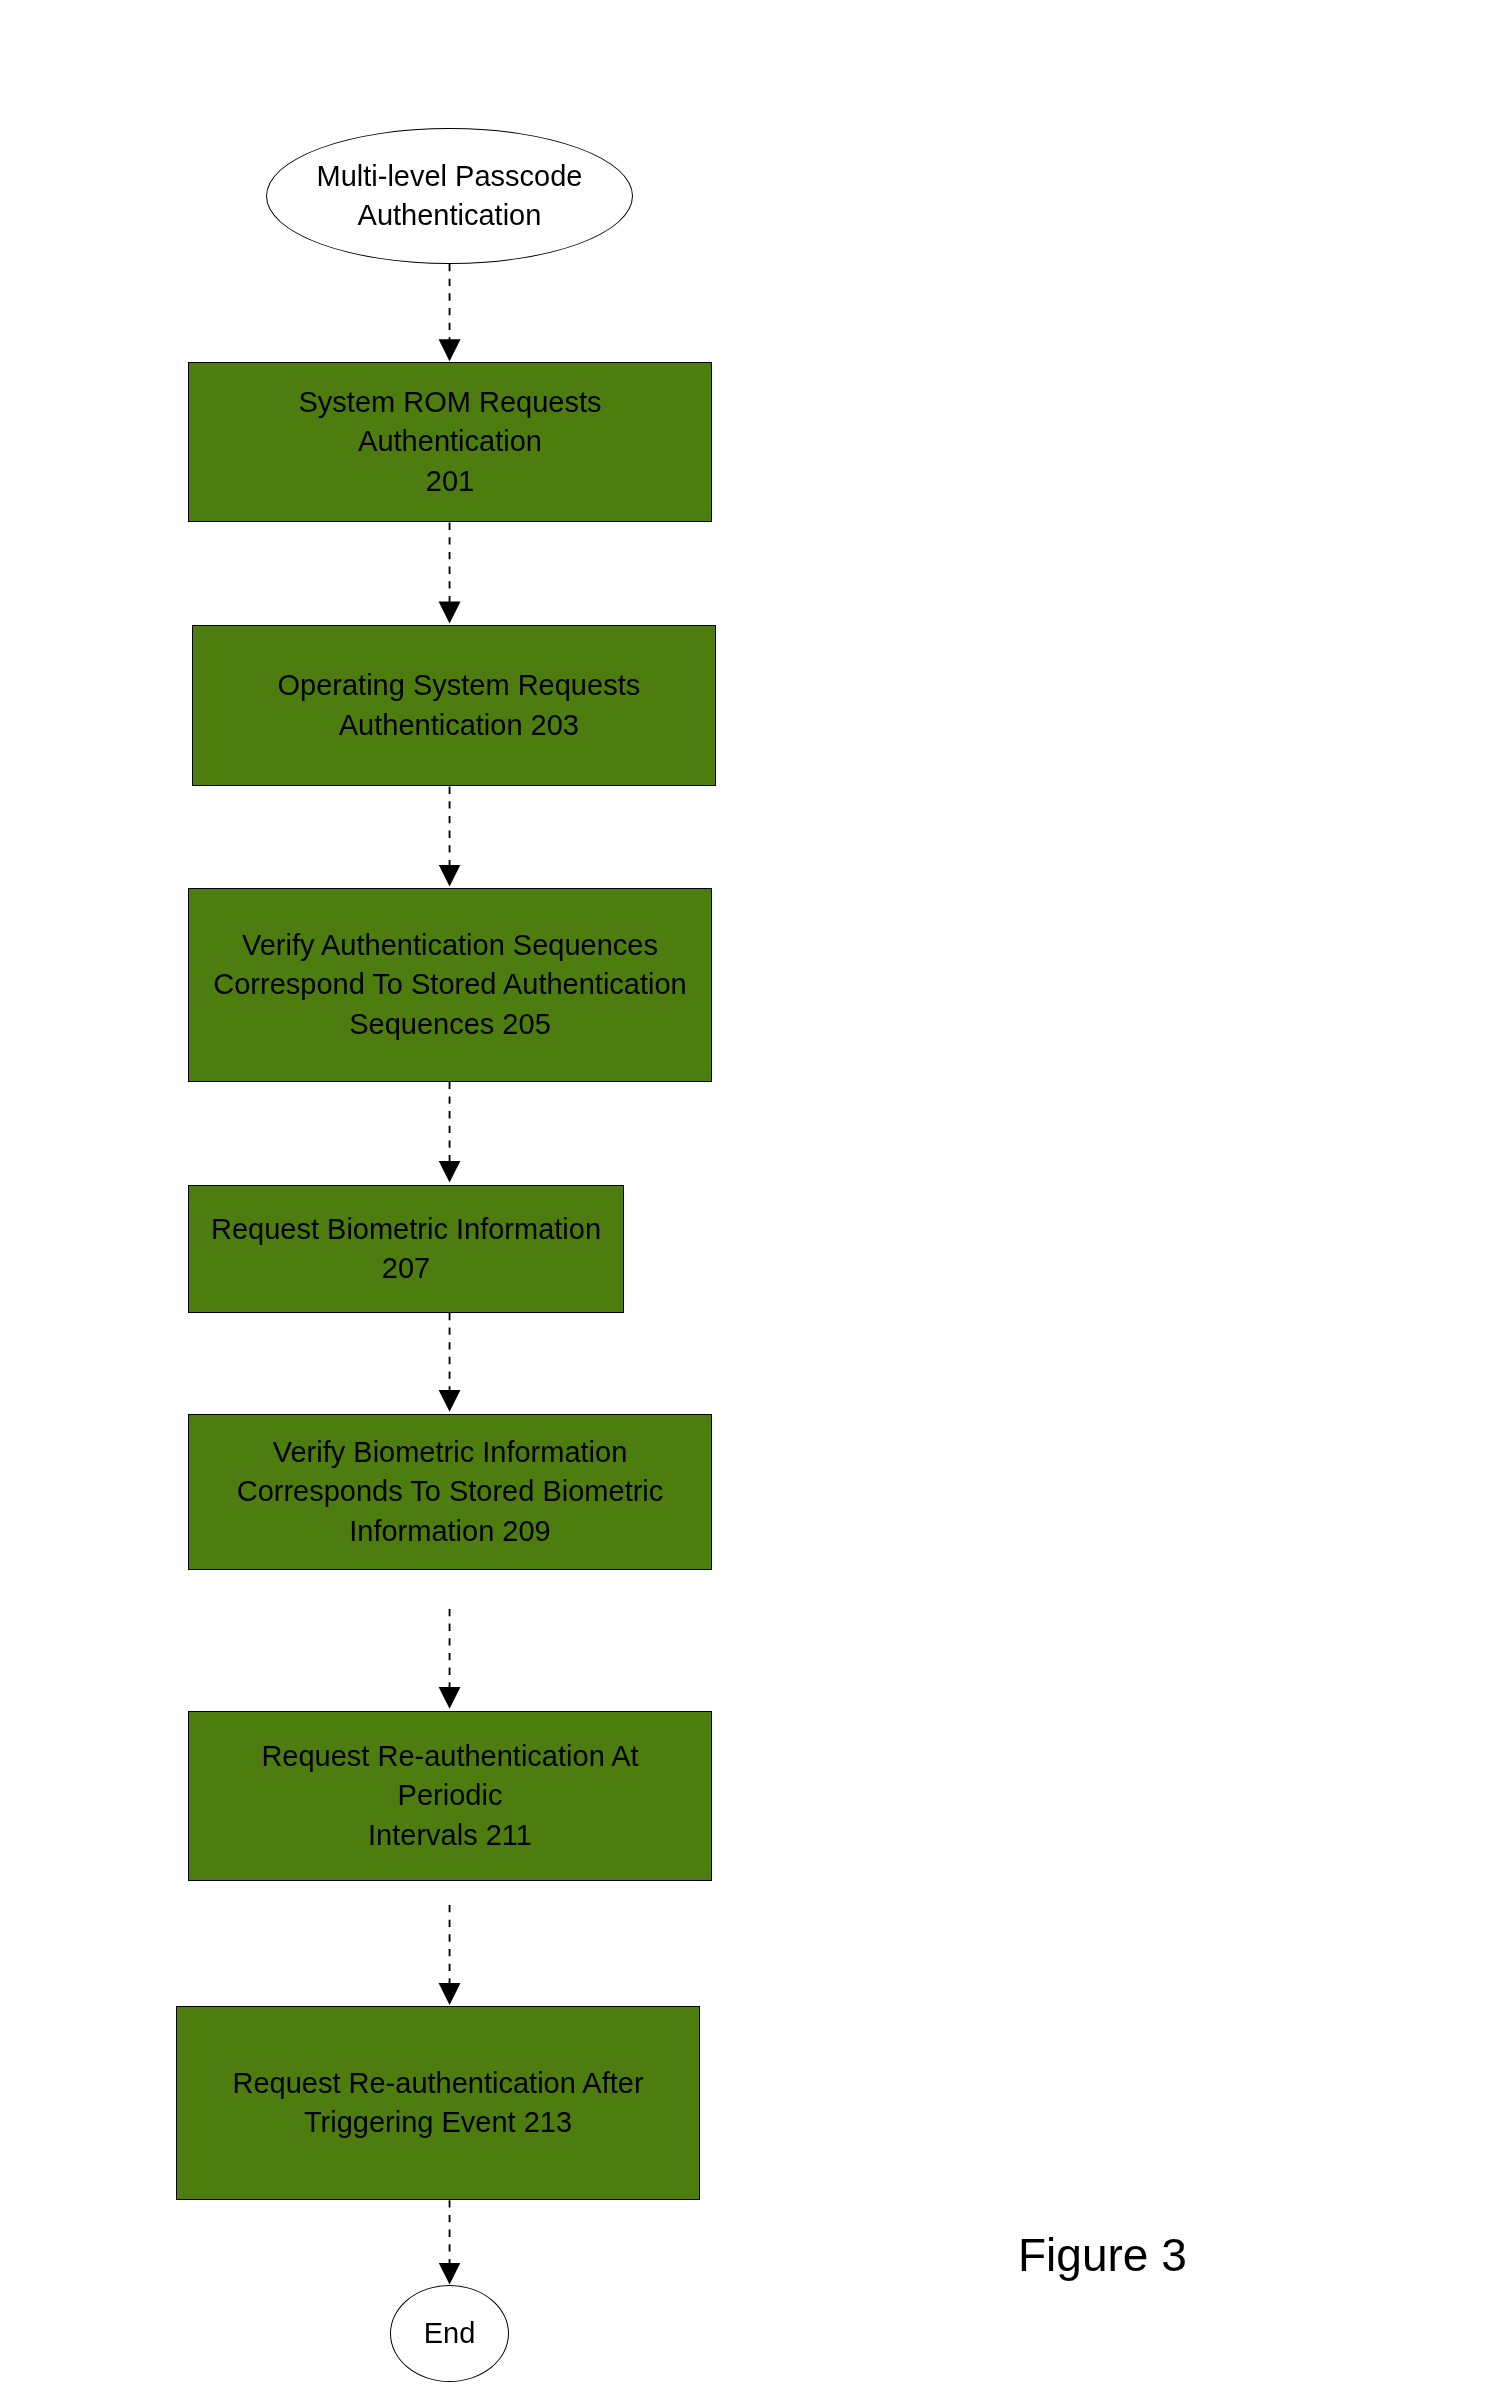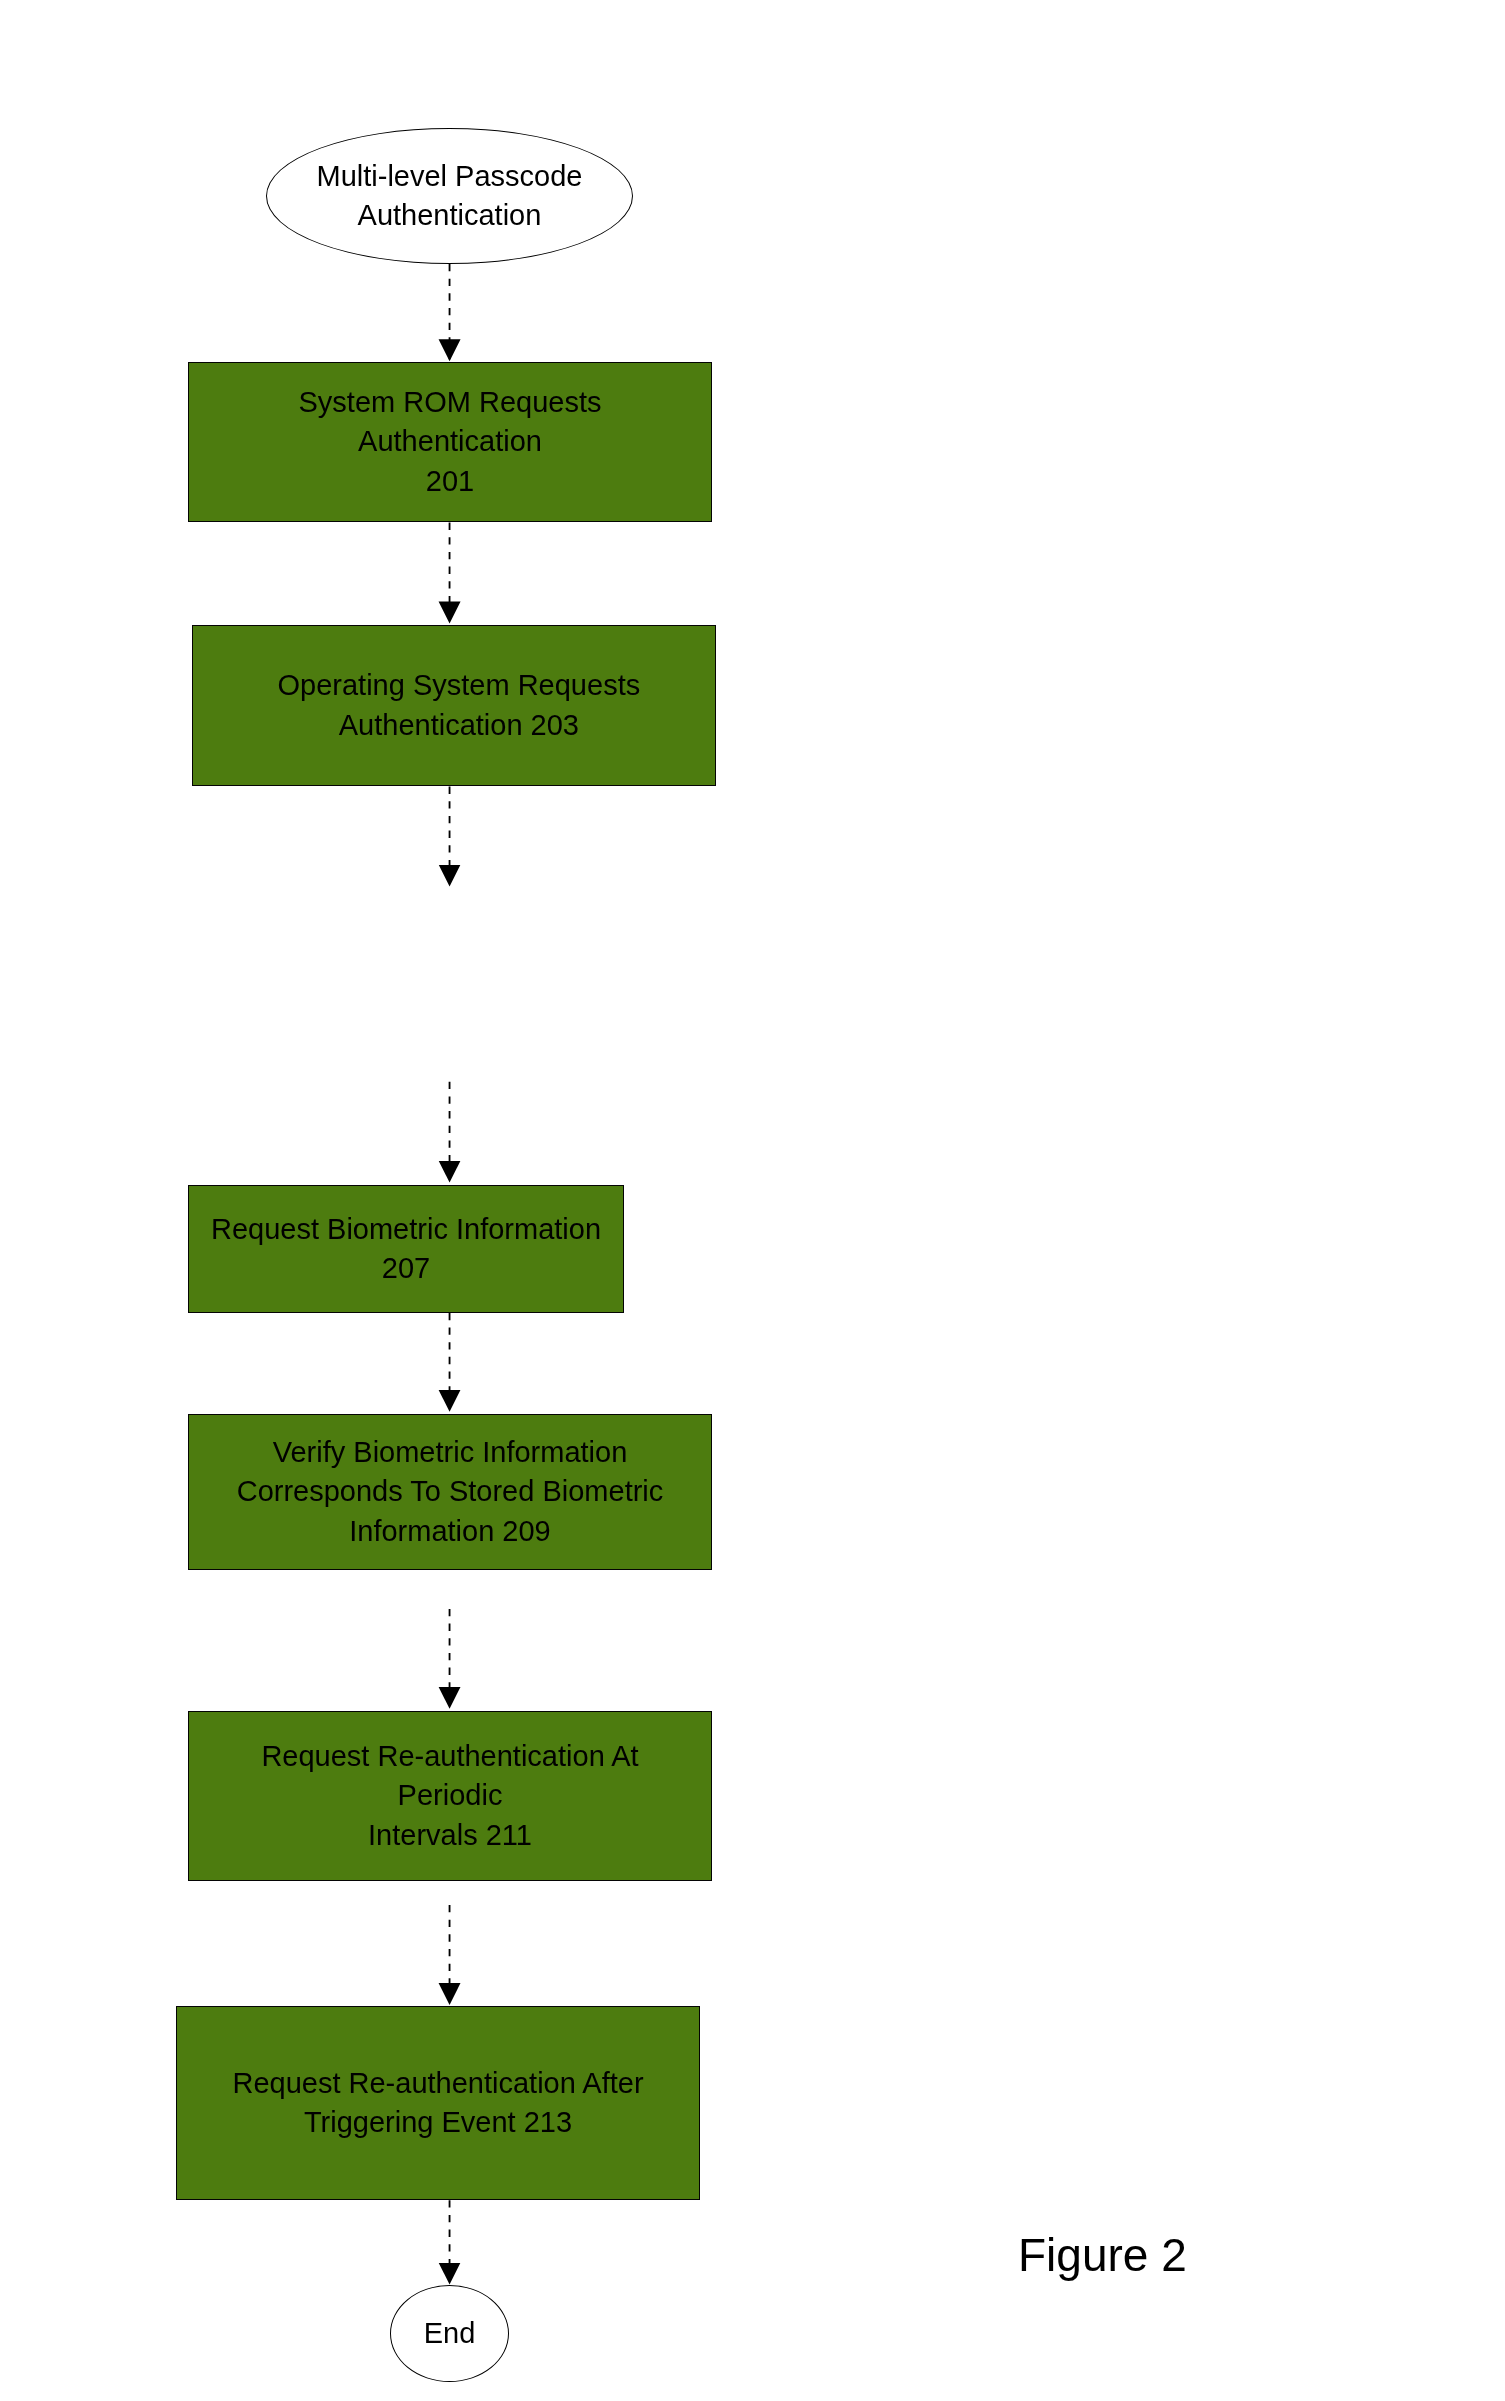--- a/index.html
+++ b/index.html
@@ -77,20 +77,23 @@
   </div>
 
   <div class="node rect" style="left:188px; top:362px; width:524px; height:160px;">
     <span>System ROM Requests Authentication<br>201</span>
   </div>
 
   <div class="node rect" style="left:192px; top:625px; width:524px; height:161px;padding-left:28px;">
     <span>Operating System Requests<br>Authentication 203</span>
   </div>
 
+  <div class="node rect" style="left:188px; top:888px; width:524px; height:194px;">
+    <span>Verify Authentication Sequences<br>Correspond To Stored Authentication<br>Sequences 205</span>
+  </div>
 
   <div class="node rect" style="left:188px; top:1185px; width:436px; height:128px;">
     <span>Request Biometric Information 207</span>
   </div>
 
   <div class="node rect" style="left:188px; top:1414px; width:524px; height:156px;">
     <span>Verify Biometric Information<br>Corresponds To Stored Biometric<br>Information 209</span>
   </div>
 
   <div class="node rect" style="left:188px; top:1711px; width:524px; height:170px;">
@@ -99,17 +102,17 @@
 
   <div class="node rect" style="left:176px; top:2006px; width:524px; height:194px;">
     <span>Request Re-authentication After<br>Triggering Event 213</span>
   </div>
 
   <div class="node ellipse" style="left:390px; top:2285px; width:119px; height:97px;">
     <span>End</span>
   </div>
 
   <div class="figure-label" style="left:1018px; top:2228px;">
-    <span>Figure 2</span>
+    <span>Figure 3</span>
   </div>
 
 </div>
 
 
 </body></html>

